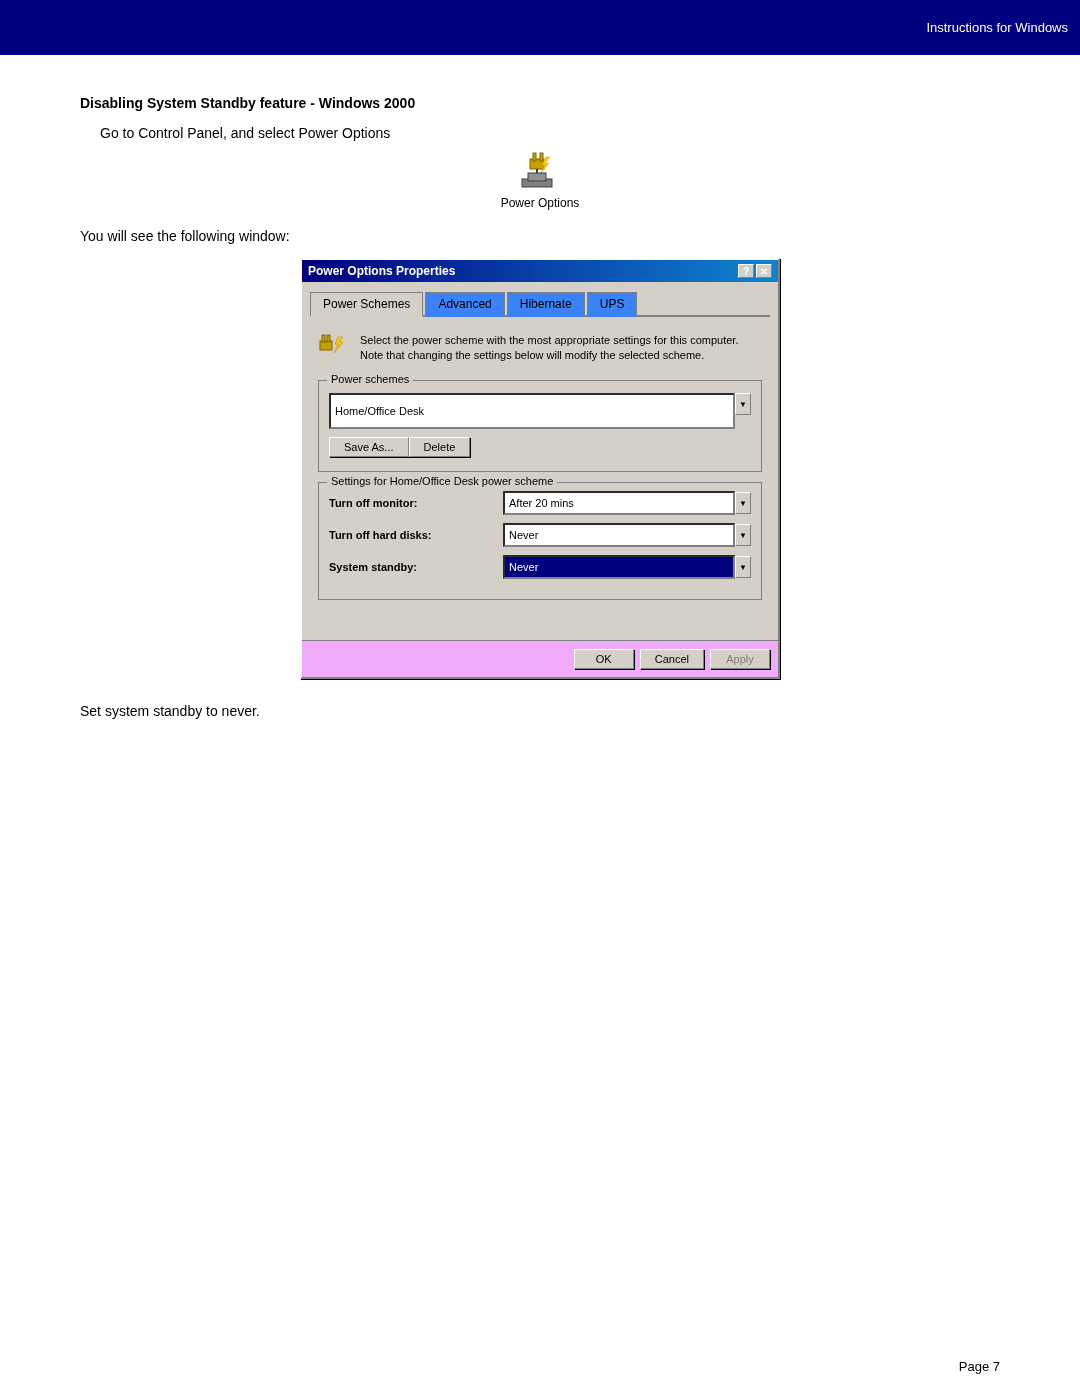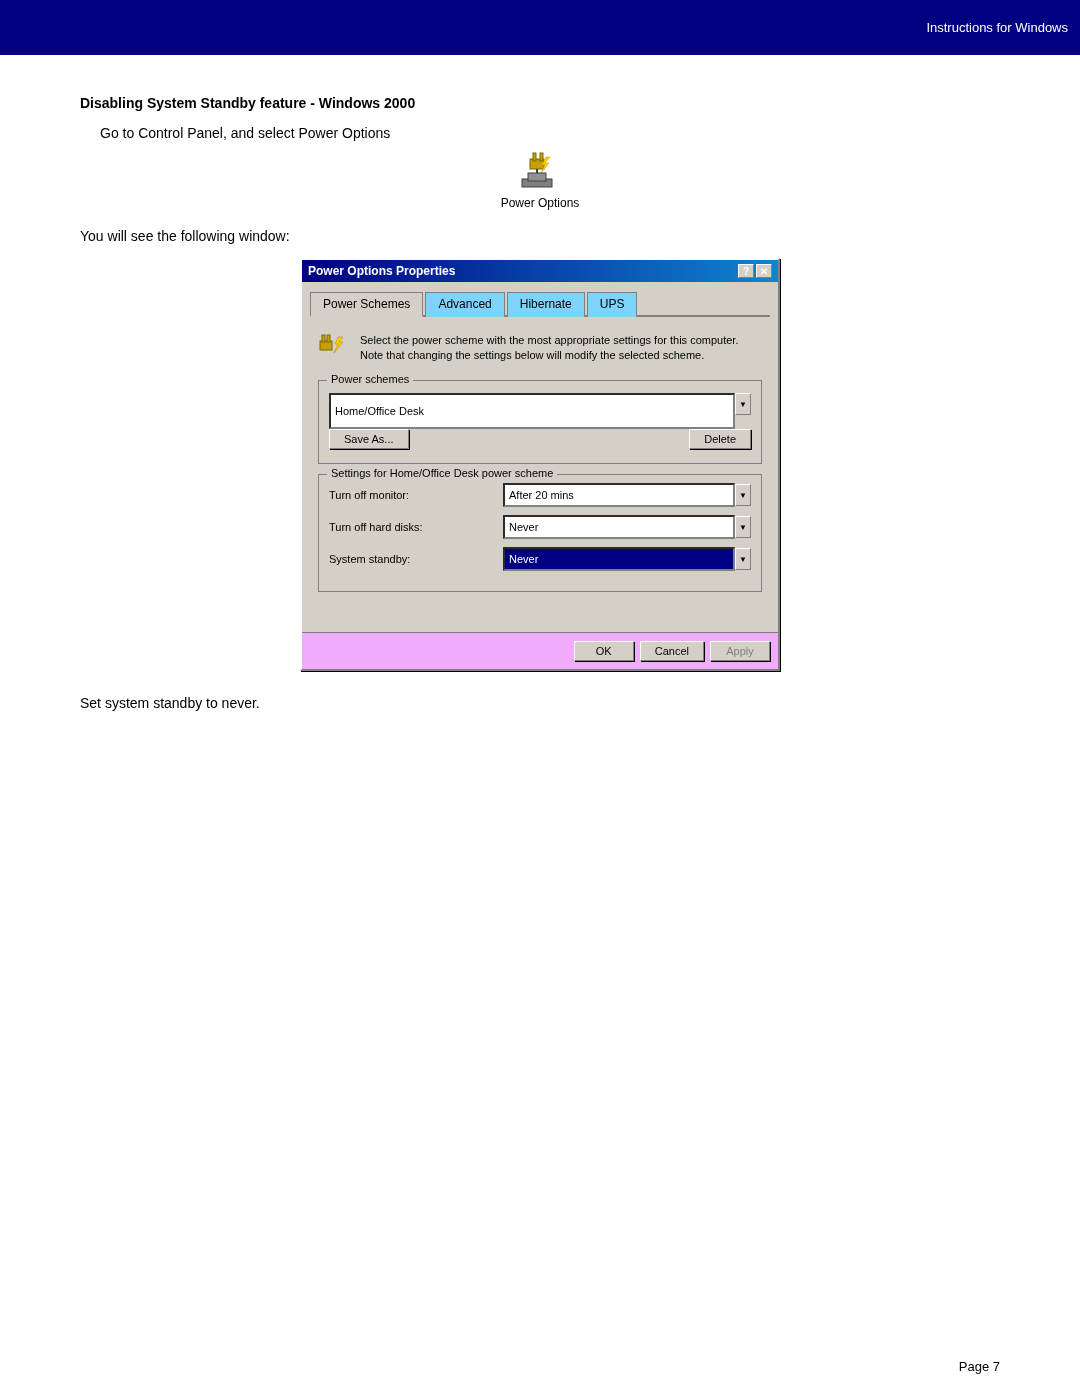--- a/index.html
+++ b/index.html
@@ -116,21 +116,21 @@
     
     .tab-bar {
       display: flex;
       border-bottom: 2px solid #808080;
       margin-bottom: 8px;
       gap: 0;
     }
 
     .tab {
       padding: 4px 12px;
-      background: #7dd3fc;
+      background: #3b82f6;
       border: 1px solid #808080;
       border-bottom: none;
       font-size: 12px;
       cursor: pointer;
       margin-right: 2px;
       position: relative;
       top: 2px;
     }
 
     .tab.active {
@@ -225,22 +225,23 @@
       display: flex;
       align-items: center;
       justify-content: center;
       font-size: 8px;
       flex-shrink: 0;
       cursor: pointer;
     }
 
     .buttons-row {
       display: flex;
-      justify-content: space-between;
+      justify-content: flex-start;
       gap: 0;
+      margin-top: 8px;
       margin-bottom: 4px;
     }
 
     .win-button {
       padding: 3px 14px;
       background: #d4d0c8;
       border: 1px solid #808080;
       border-top-color: #ffffff;
       border-left-color: #ffffff;
       font-size: 11px;
@@ -261,20 +262,21 @@
       display: flex;
       align-items: center;
       margin-bottom: 8px;
       gap: 10px;
     }
 
     .setting-label {
       width: 120px;
       font-size: 11px;
       flex-shrink: 0;
+      font-weight: bold;
     }
 
     .setting-select-wrapper {
       flex: 1;
       display: flex;
       align-items: center;
     }
 
     .setting-select {
       flex: 1;

